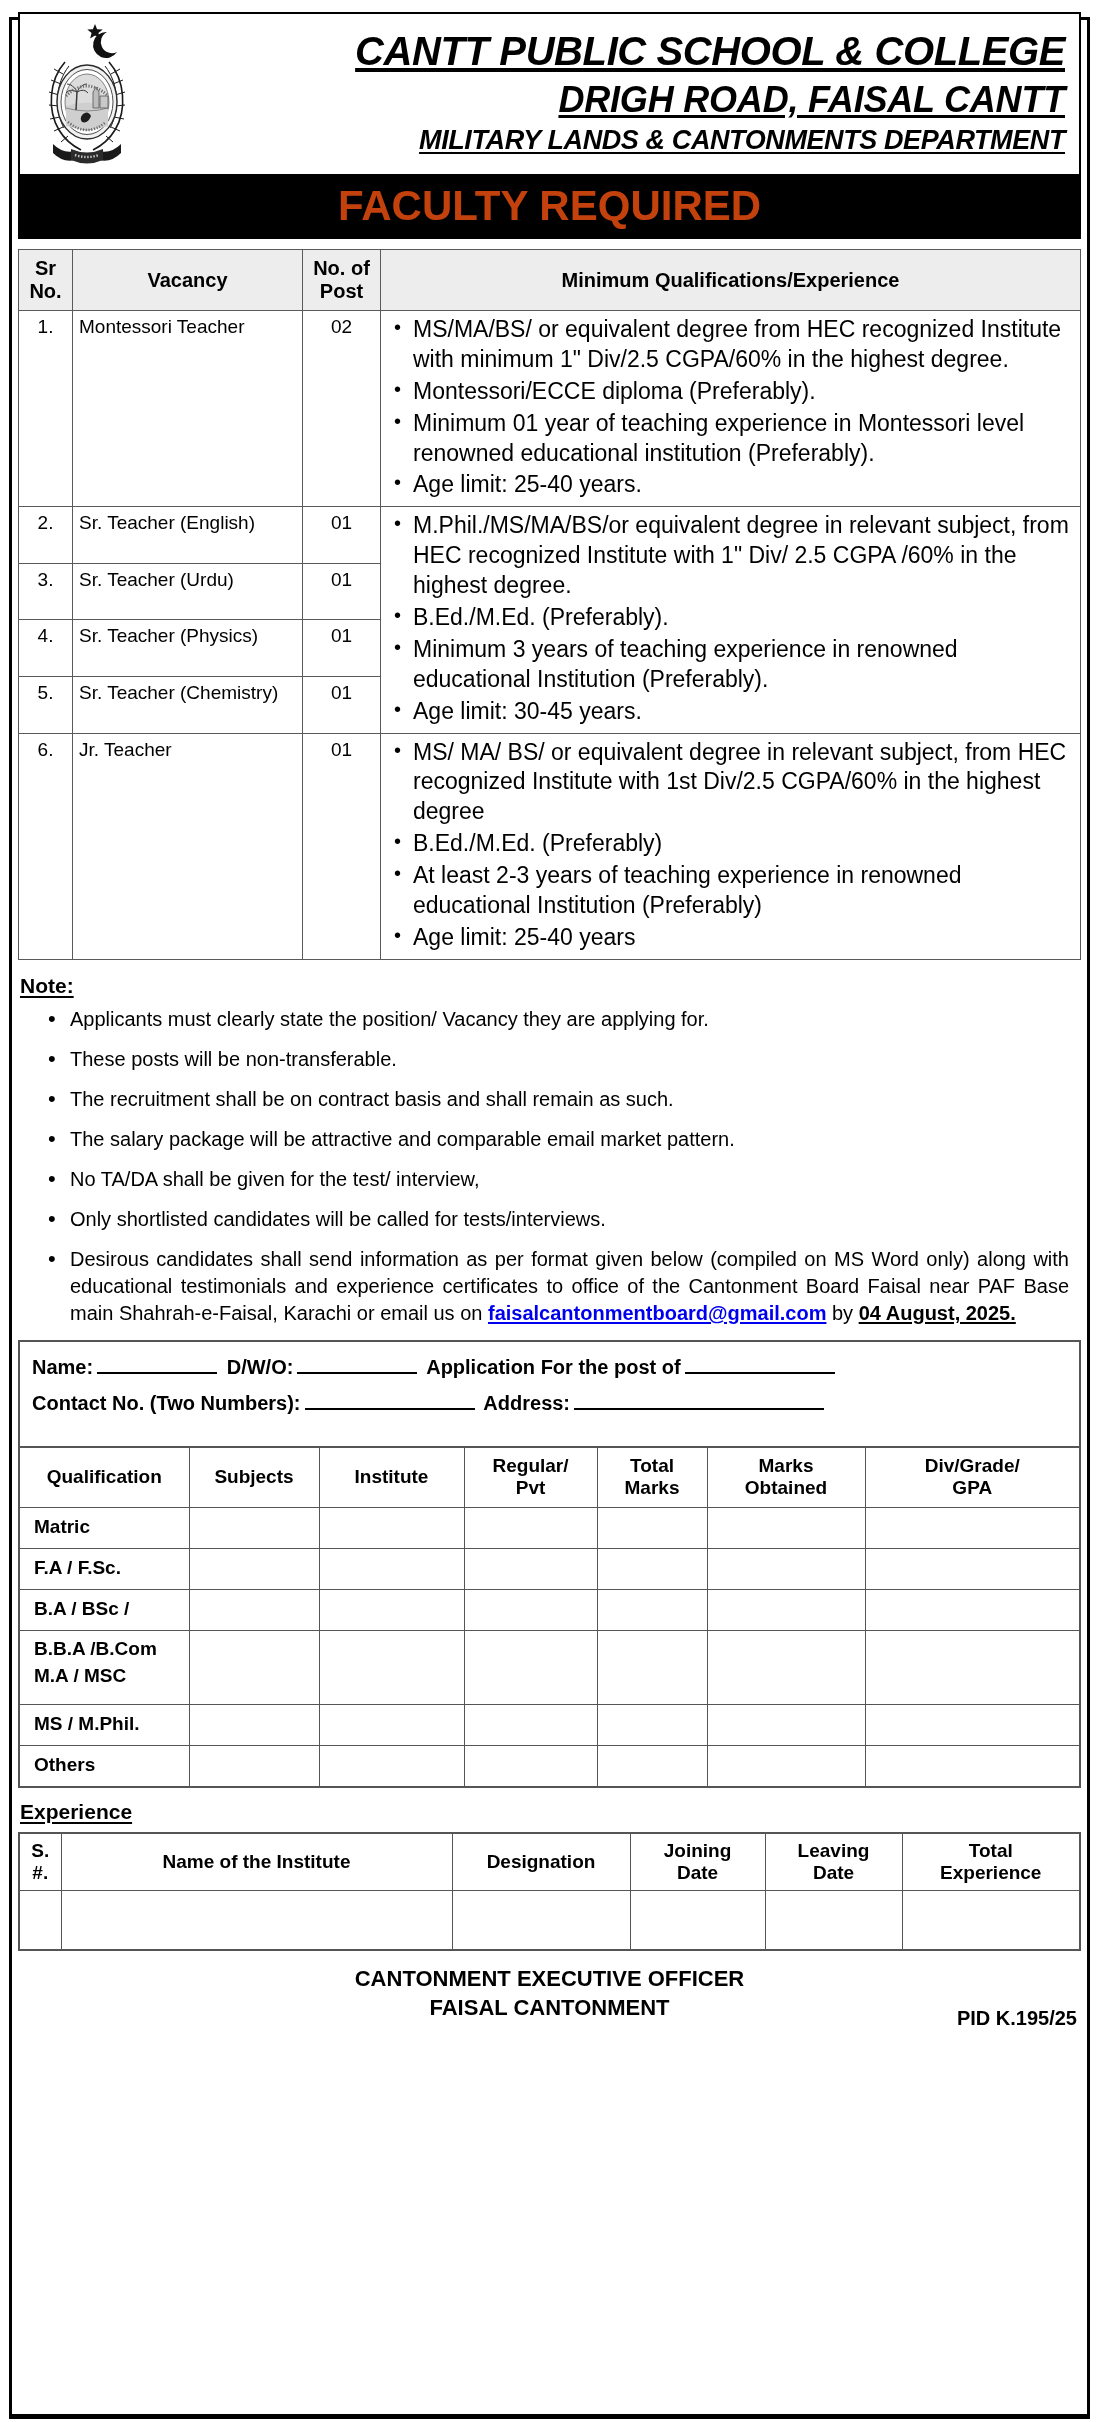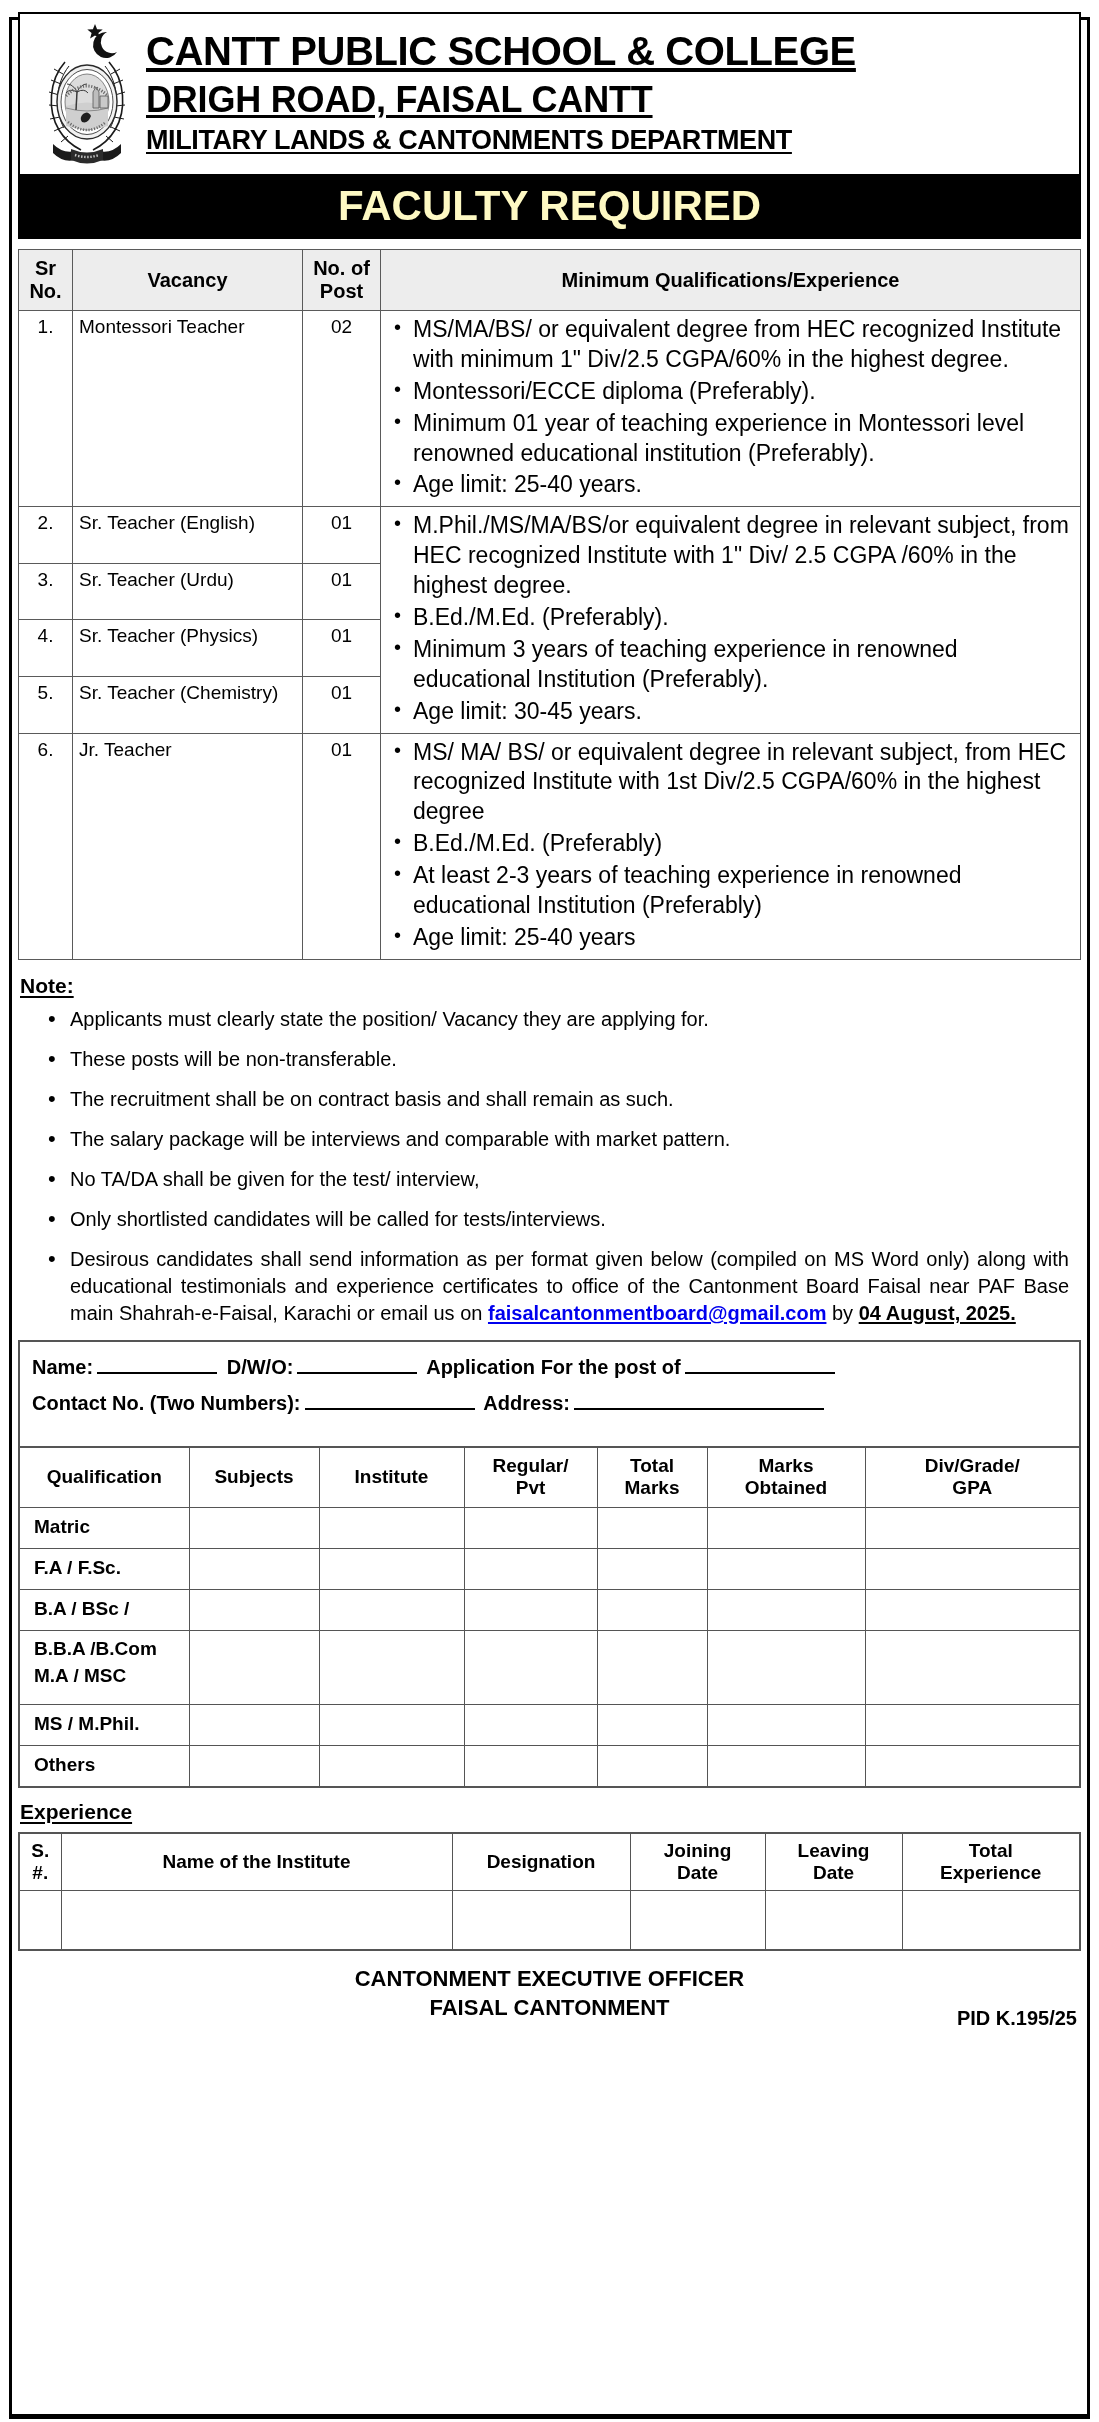--- a/index.html
+++ b/index.html
@@ -54,22 +54,23 @@
   .logo-wrap {
     width: 118px;
     flex: 0 0 118px;
     display: flex;
     align-items: center;
     justify-content: center;
   }
   .logo-wrap svg { display: block; }
   .header-text {
     flex: 1 1 auto;
-    text-align: left;
+    text-align: right;
     padding-right: 6px;
+    font-style: italic;
   }
   .h-line1 {
     font-family: "Liberation Sans", sans-serif;
     font-weight: bold;
     font-size: 40px;
     line-height: 1.12;
     letter-spacing: -0.4px;
     text-decoration: underline;
     text-underline-offset: 3px;
     white-space: nowrap;
@@ -89,21 +90,21 @@
     font-size: 27px;
     line-height: 1.22;
     letter-spacing: -0.4px;
     text-decoration: underline;
     text-underline-offset: 3px;
     margin-top: 2px;
     white-space: nowrap;
   }
   .banner {
     background: #000000;
-    color: #fef9c3;
+    color: #c2410c;
     text-align: center;
     font-weight: bold;
     font-size: 42px;
     line-height: 1.0;
     padding: 9px 0 12px 0;
     letter-spacing: 0px;
     margin-top: 0px;
   }
 
   
@@ -451,21 +452,21 @@
           </td>
         </tr>
       </tbody>
     </table>
 
     <div class="note-title">Note:</div>
     <ul class="notes">
       <li>Applicants must clearly state the position/ Vacancy they are applying for.</li>
       <li>These posts will be non-transferable.</li>
       <li>The recruitment shall be on contract basis and shall remain as such.</li>
-      <li>The salary package will be interviews and comparable with market pattern.</li>
+      <li>The salary package will be attractive and comparable email market pattern.</li>
       <li>No TA/DA shall be given for the test/ interview,</li>
       <li>Only shortlisted candidates will be called for tests/interviews.</li>
       <li class="note-last"><span>Desirous candidates shall send information as per format given below (compiled on MS Word only) along with educational testimonials and experience certificates to office of the Cantonment Board Faisal near PAF Base main Shahrah-e-Faisal, Karachi or email us on </span><a class="bold-u" href="#">faisalcantonmentboard@gmail.com</a><span> by </span><span class="bold-u">04 August, 2025.</span></li>
     </ul>
 
     <div class="form-outer">
       <div class="form-line">
         <span>Name:</span><span class="fill f-120"></span>
         <span>D/W/O:</span><span class="fill f-120"></span>
         <span>Application For the post of</span><span class="fill f-150"></span>

